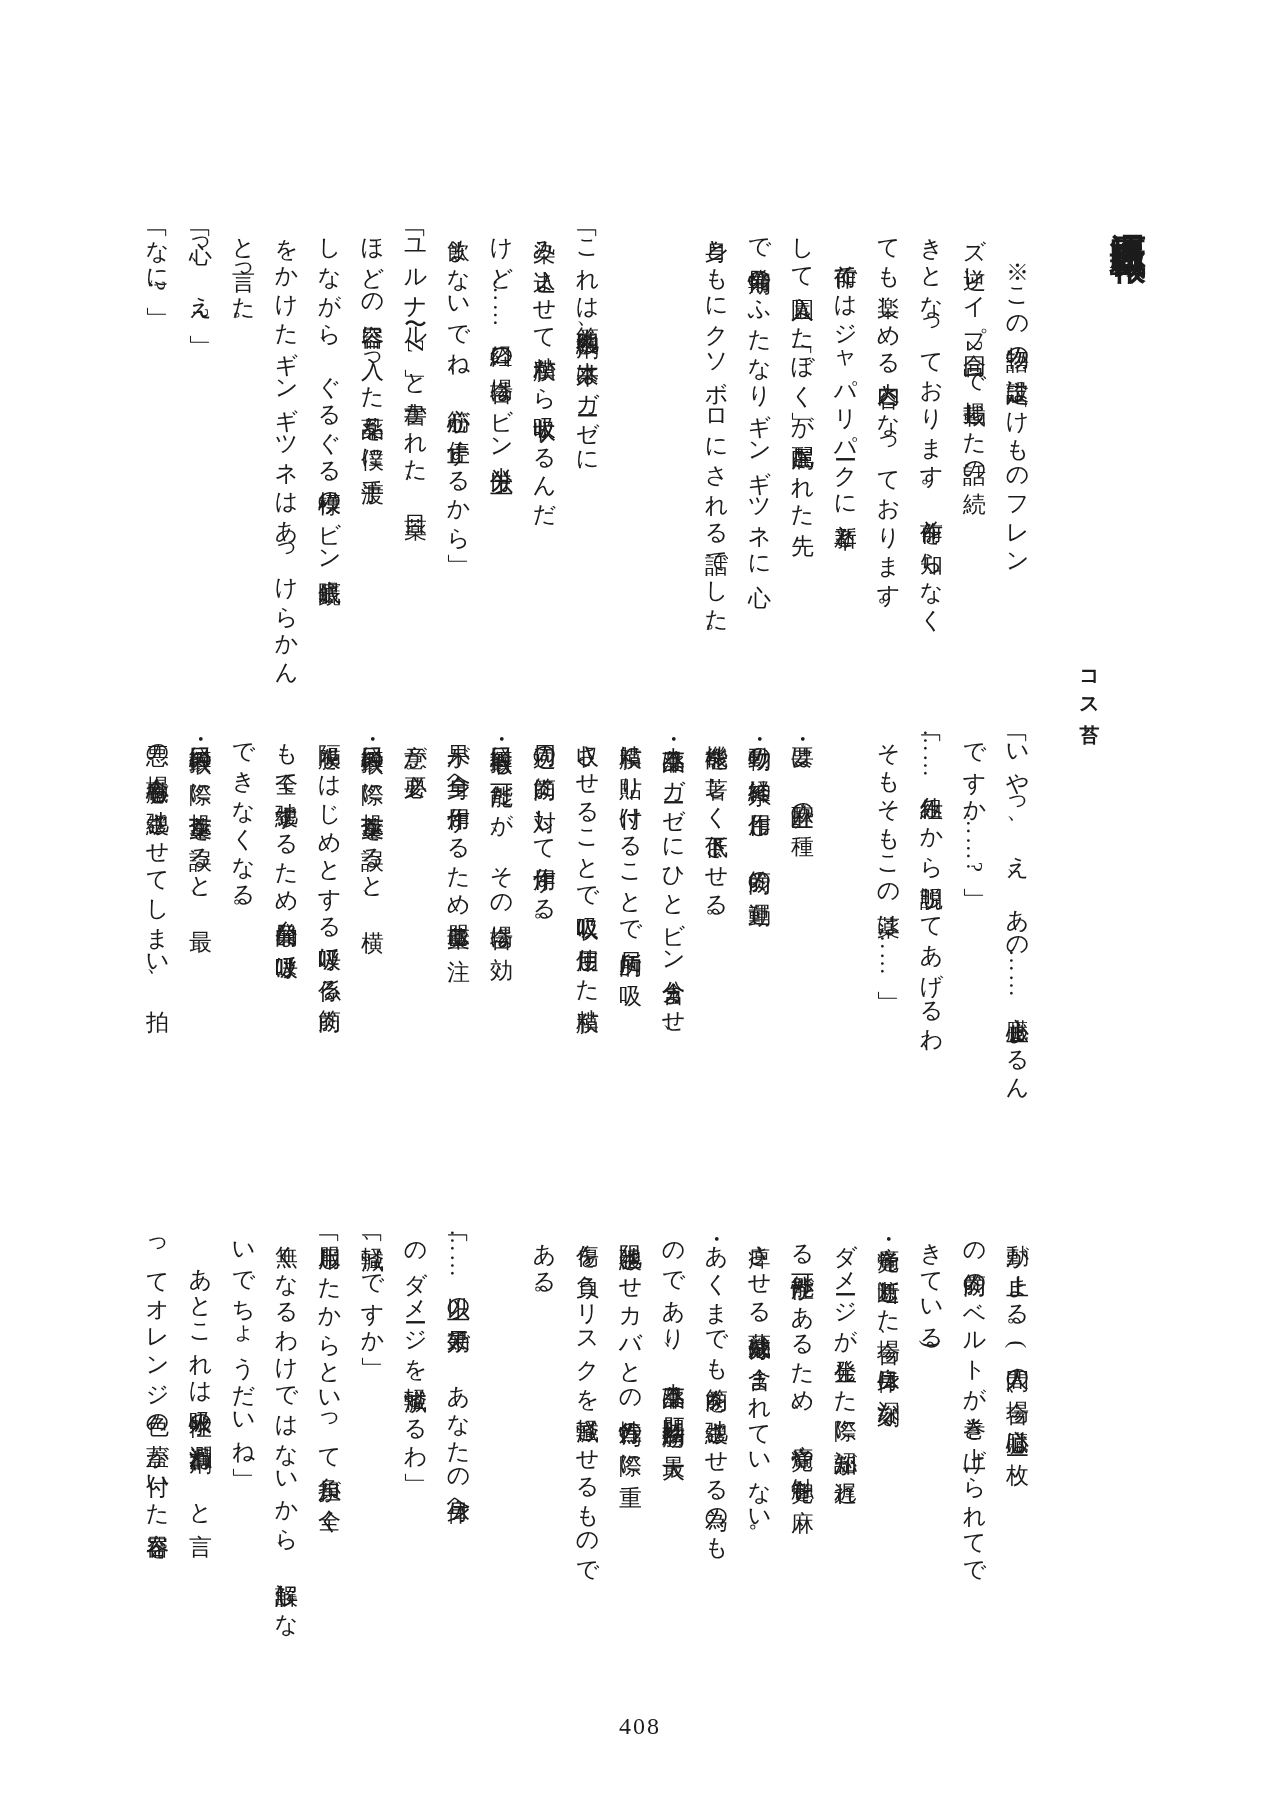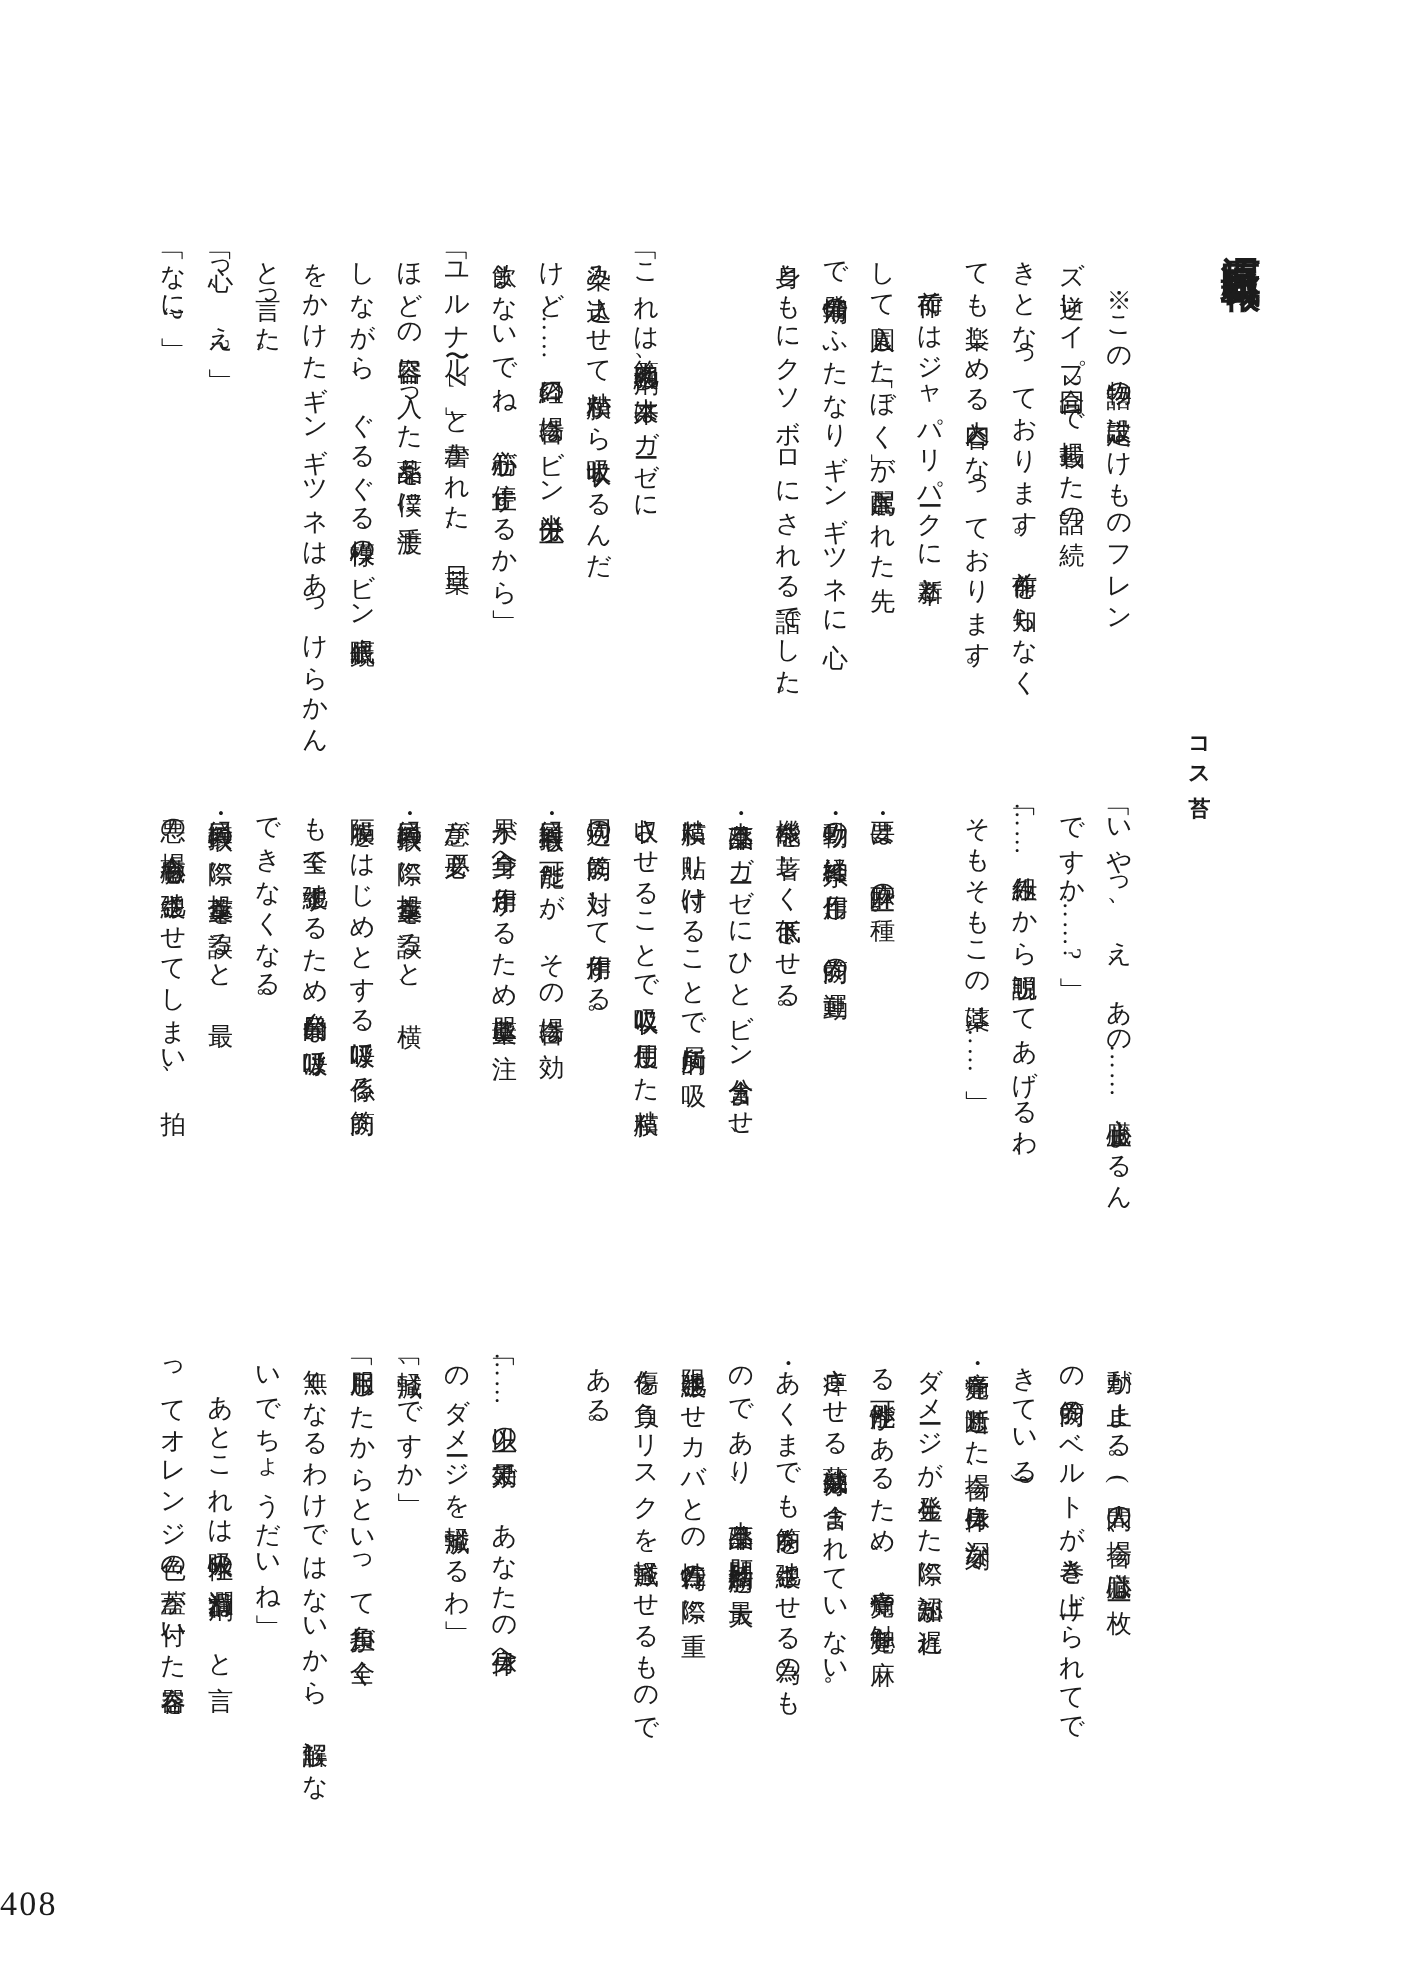--- a/index.html
+++ b/index.html
@@ -56,21 +56,22 @@
     line-height: 25px;
     letter-spacing: 2px;
     white-space: nowrap;
     overflow: visible;
   }
   .page-number {
     position: absolute;
     top: 1713px;
     left: 0;
     width: 100%;
-    font-size: 31px;
+    text-align: center;
+    font-size: 24px;
     letter-spacing: 2px;
   }
 </style>
 </head>
 <body>
 
 <div class="page">
   <h1 class="page-title">湿原区域日報</h1>
 
   <div class="author-name">コス苔</div>

